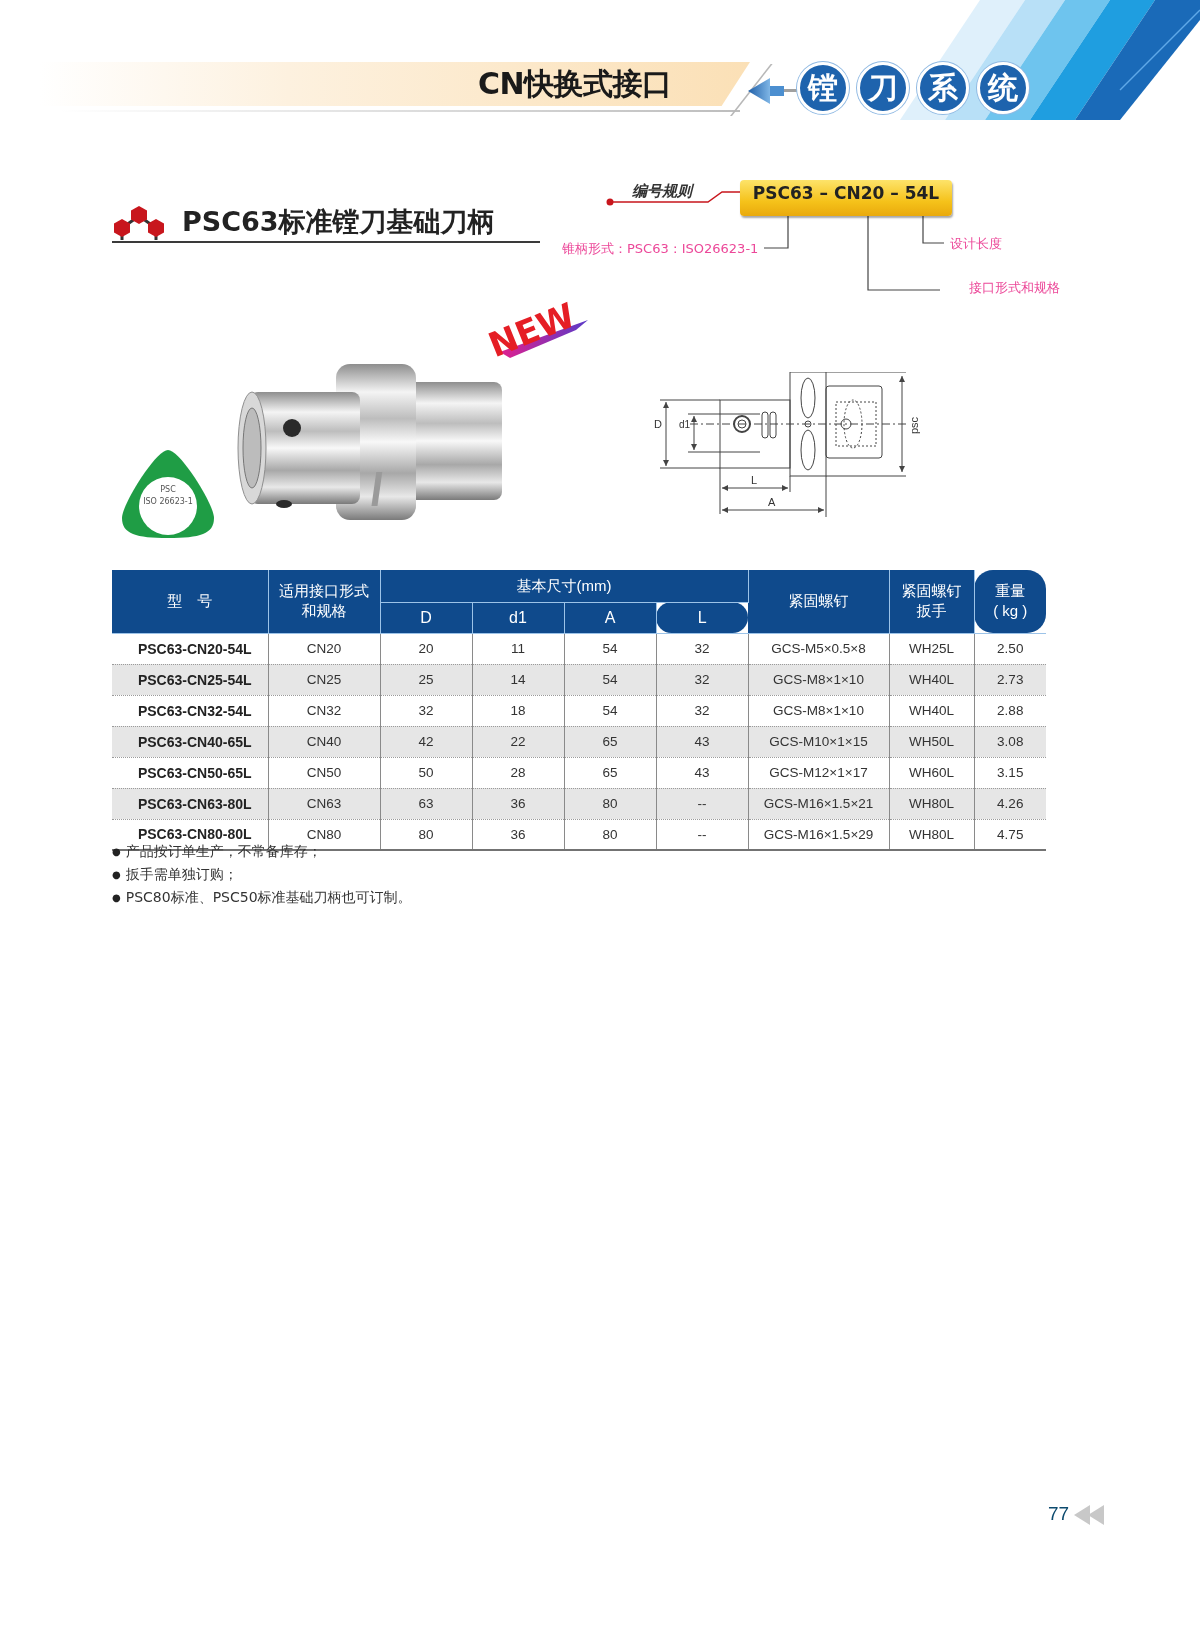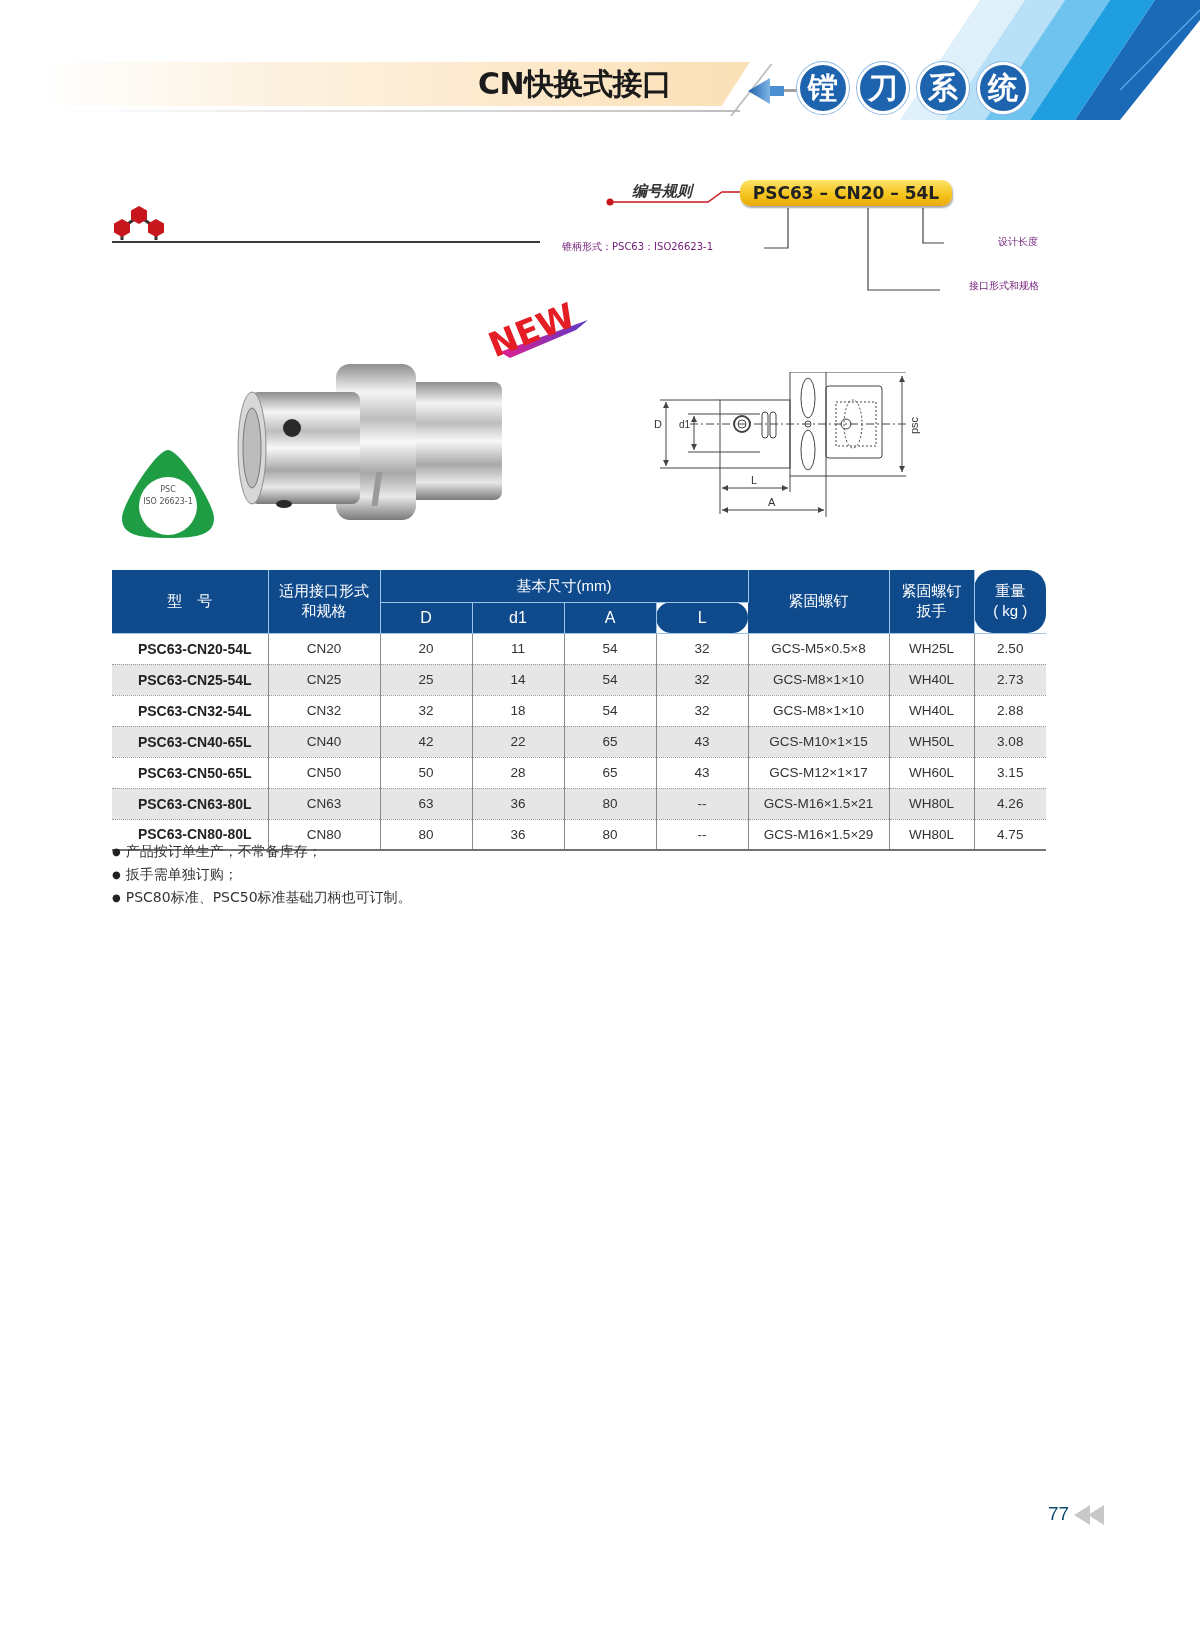--- a/index.html
+++ b/index.html
@@ -43,26 +43,26 @@
     white-space: nowrap;
   }
   .section-title .rule { position: absolute; left: 0; top: 41px; width: 428px; height: 2px; background: #3a3a3a; }
 
   
   .numbering { position: absolute; left: 560px; top: 170px; width: 520px; height: 140px; }
   .numbering .label {
     position: absolute; left: 72px; top: 12px; font-size: 15px; font-weight: bold; font-style: italic; color: #333;
   }
   .numbering .code-pill {
-    position: absolute; left: 180px; top: 10px; width: 212px; height: 26px; border-radius: 10px;
+    position: absolute; left: 180px; top: 10px; width: 212px; height: 36px; border-radius: 4px;
     background: linear-gradient(180deg, #fde36a 0%, #f5c21a 60%, #e9a90c 100%);
     box-shadow: 1px 2px 2px rgba(0,0,0,0.35);
     font-size: 17px; font-weight: bold; color: #222; text-align: center; line-height: 26px; white-space: nowrap;
   }
-  .numbering .ann { position: absolute; font-size: 10px; color: #701a75; white-space: nowrap; }
+  .numbering .ann { position: absolute; font-size: 13px; color: #ec4899; white-space: nowrap; }
   .numbering svg { position: absolute; left: 0; top: 0; }
 
   
   .new-badge { position: absolute; left: 480px; top: 282px; width: 112px; height: 80px; }
   .psc-badge { position: absolute; left: 116px; top: 446px; width: 104px; height: 94px; }
   .psc-badge .psc-text {
     position: absolute; left: 0; width: 104px; top: 38px; text-align: center; font-size: 8px; line-height: 12px; color: #555;
   }
   .product-photo { position: absolute; left: 236px; top: 360px; width: 270px; height: 170px; }
   .drawing { position: absolute; left: 650px; top: 372px; width: 280px; height: 150px; }
@@ -135,35 +135,36 @@
 <div class="section-title">
   <svg class="hex-icon" viewBox="0 0 54 36" width="54" height="36">
     <line x1="10" y1="24" x2="27" y2="12" stroke="#333" stroke-width="3"></line>
     <line x1="44" y1="24" x2="27" y2="12" stroke="#333" stroke-width="3"></line>
     <line x1="10" y1="24" x2="10" y2="36" stroke="#333" stroke-width="3"></line>
     <line x1="44" y1="24" x2="44" y2="36" stroke="#333" stroke-width="3"></line>
     <polygon points="27,2 35,6.5 35,15.5 27,20 19,15.5 19,6.5" fill="#c8161d"></polygon>
     <polygon points="10,15 18,19.5 18,28.5 10,33 2,28.5 2,19.5" fill="#c8161d"></polygon>
     <polygon points="44,15 52,19.5 52,28.5 44,33 36,28.5 36,19.5" fill="#c8161d"></polygon>
   </svg>
+  <div class="title-text">PSC63标准镗刀基础刀柄</div>
   <div class="rule"></div>
 </div>
 
 <div class="numbering">
   <svg width="520" height="140" viewBox="0 0 520 140">
     <circle cx="50" cy="32" r="3.5" fill="#c8161d"></circle>
     <polyline points="50,32 148,32 162,22 182,22" fill="none" stroke="#c8161d" stroke-width="1.5"></polyline>
     <polyline points="228,38 228,78 204,78" fill="none" stroke="#444" stroke-width="1.2"></polyline>
     <polyline points="308,38 308,120 380,120" fill="none" stroke="#444" stroke-width="1.2"></polyline>
     <polyline points="363,38 363,73 384,73" fill="none" stroke="#444" stroke-width="1.2"></polyline>
   </svg>
   <div class="label">编号规则</div>
   <div class="code-pill">PSC63 – CN20 – 54L</div>
   <div class="ann" style="left:2px; top:70px;">锥柄形式：PSC63：ISO26623-1</div>
-  <div class="ann" style="left:390px; top:65px;margin-left:48px;">设计长度</div>
+  <div class="ann" style="left:390px; top:65px;">设计长度</div>
   <div class="ann" style="left:390px; top:109px;margin-left:19px;">接口形式和规格</div>
 </div>
 
 <svg class="new-badge" viewBox="0 0 112 80" width="112" height="80">
   <defs>
     <linearGradient id="ng" x1="0" x2="1">
       <stop offset="0" stop-color="#e0208e"></stop>
         <stop offset="1" stop-color="#5a3ac8"></stop>
     </linearGradient>
   </defs>

